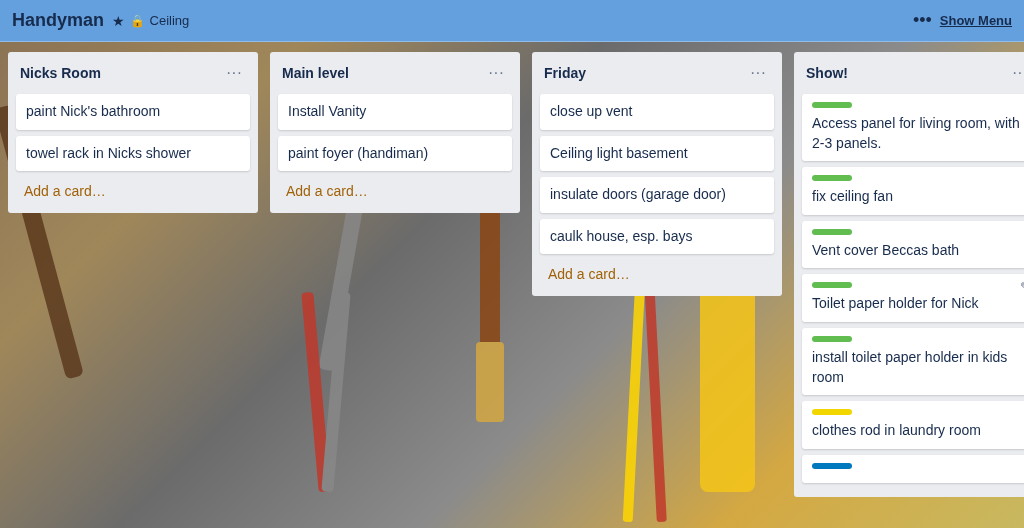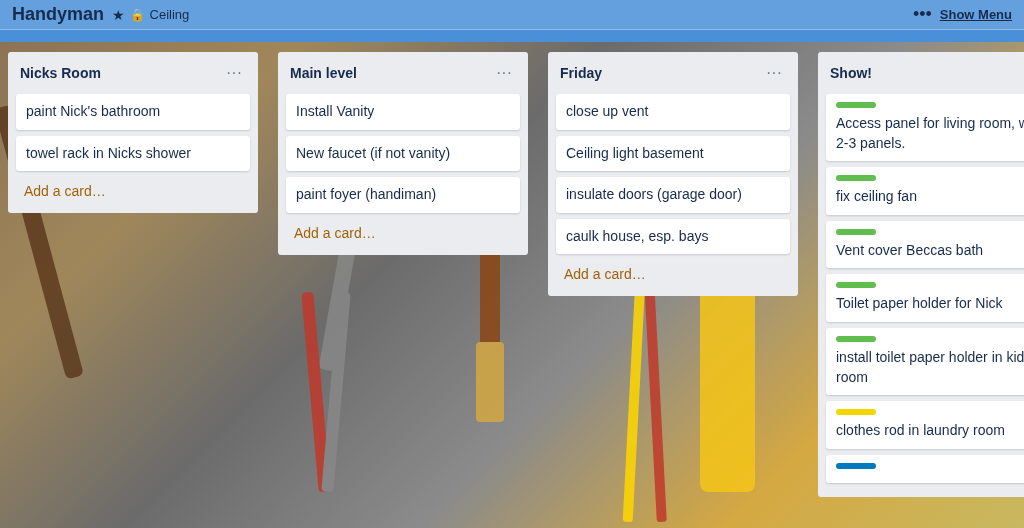--- a/index.html
+++ b/index.html
@@ -10,21 +10,21 @@
       width: 1024px;
       height: 528px;
       overflow: hidden;
       position: relative;
     }
 
     
     .header {
       background: rgba(255,255,255,0.15);
       backdrop-filter: blur(2px);
-      height: 30px;
+      height: 42px;
       display: flex;
       align-items: center;
       padding: 0 12px;
       border-bottom: 1px solid rgba(255,255,255,0.3);
       position: relative;
       z-index: 10;
     }
     .header-title {
       font-size: 18px;
       font-weight: 700;
@@ -79,21 +79,21 @@
     
     .boards-container {
       position: absolute;
       top: 42px;
       left: 0;
       right: 0;
       bottom: 0;
       display: flex;
       align-items: flex-start;
       padding: 10px 8px;
-      gap: 20px;
+      gap: 12px;
       z-index: 5;
       overflow-x: auto;
     }
 
     
     .column {
       background: #ebecf0;
       border-radius: 3px;
       width: 250px;
       min-width: 250px;
@@ -236,23 +236,20 @@
 
   <div class="column">
     <div class="column-header">
       <span class="column-title">Main level</span>
       <span class="column-dots">···</span>
     </div>
     <div class="card">
       <span class="card-text">Install Vanity</span>
     </div>
     <div class="card">
-      <span class="card-text">New faucet (if not vanity)</span>
-    </div>
-    <div class="card">
       <span class="card-text">paint foyer (handiman)</span>
     </div>
     <div class="add-card">Add a card…</div>
   </div>
 
   <div class="column">
     <div class="column-header">
       <span class="column-title">Friday</span>
       <span class="column-dots">···</span>
     </div>

